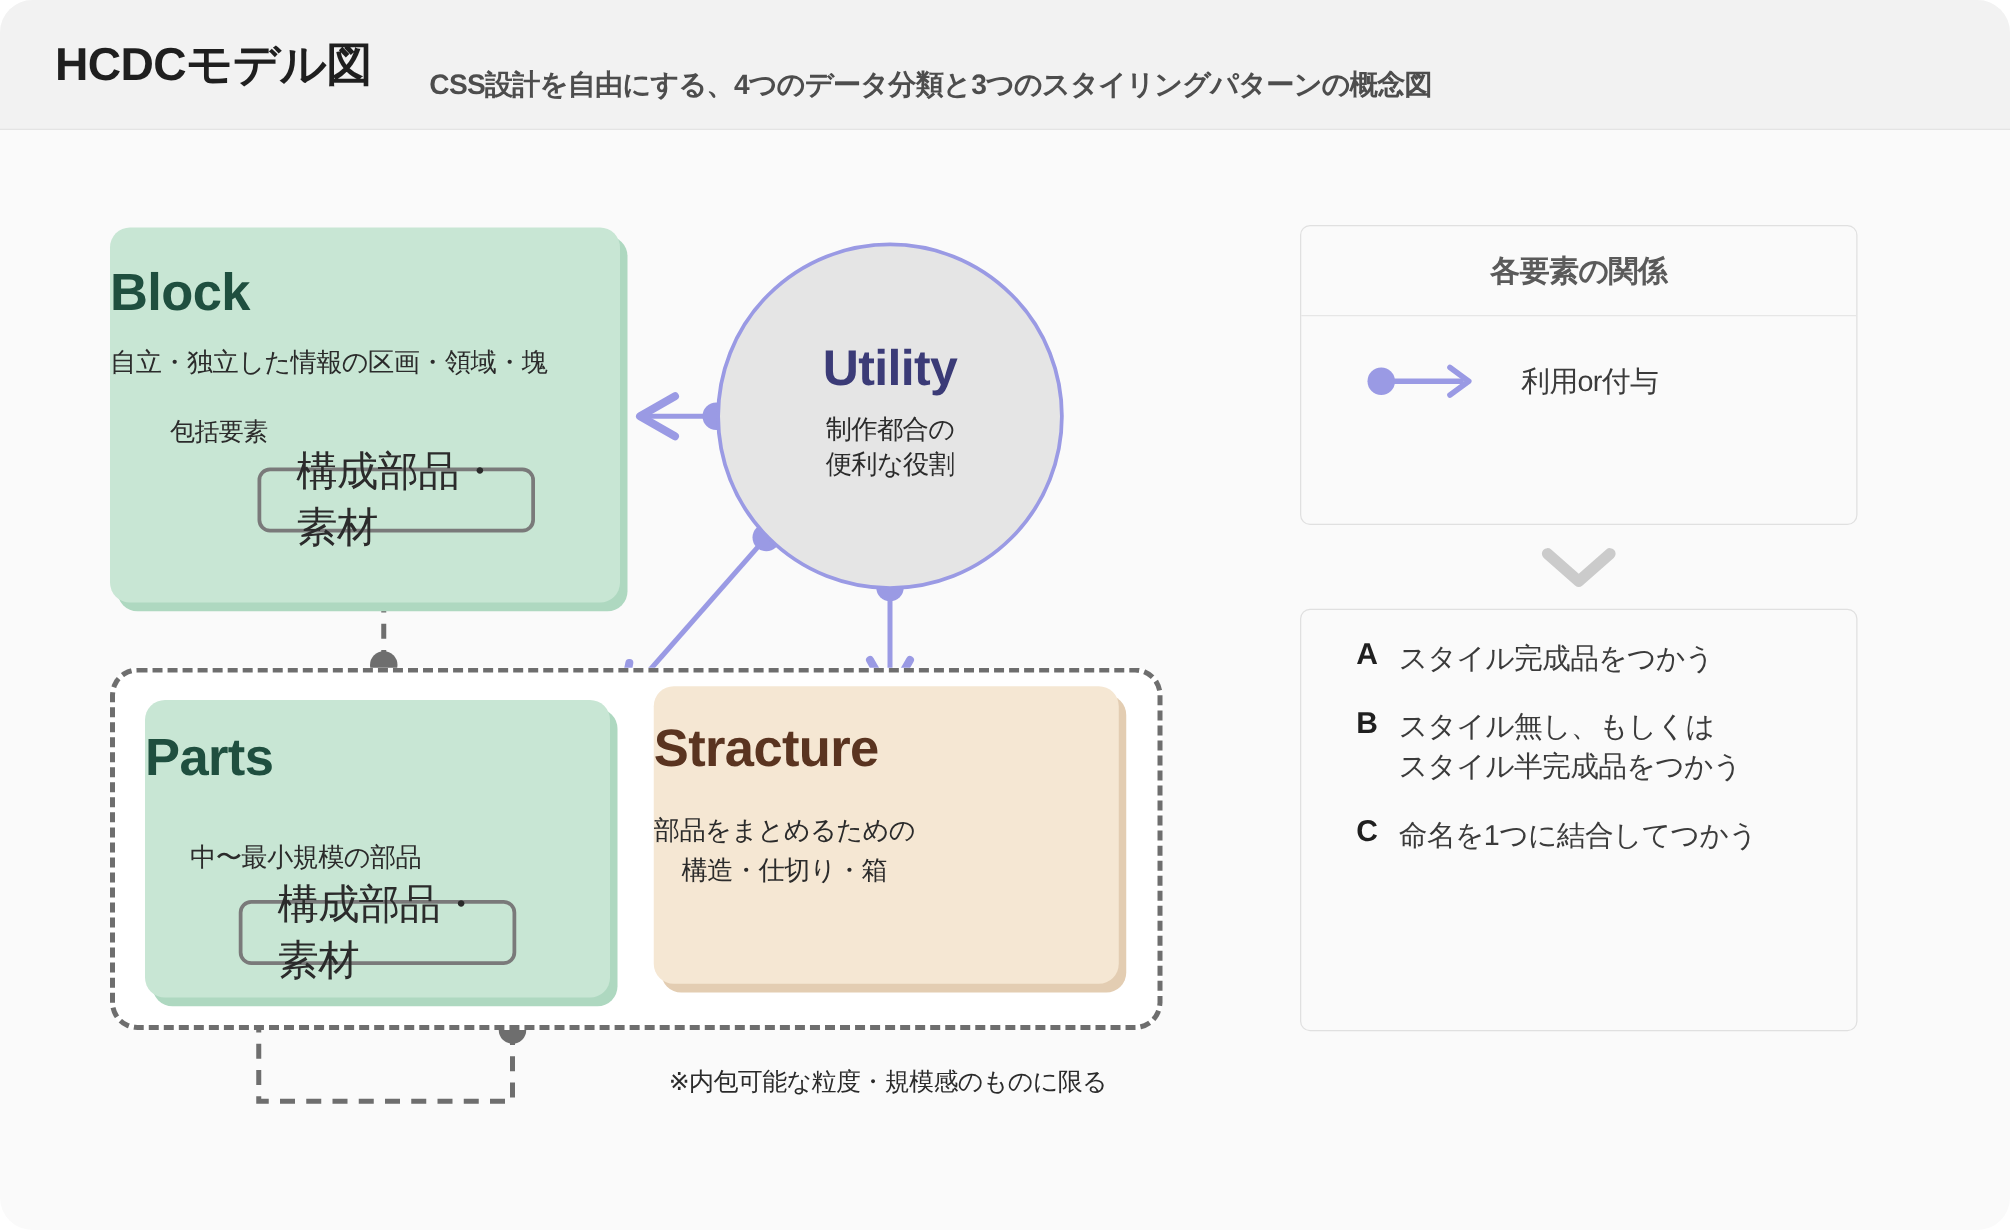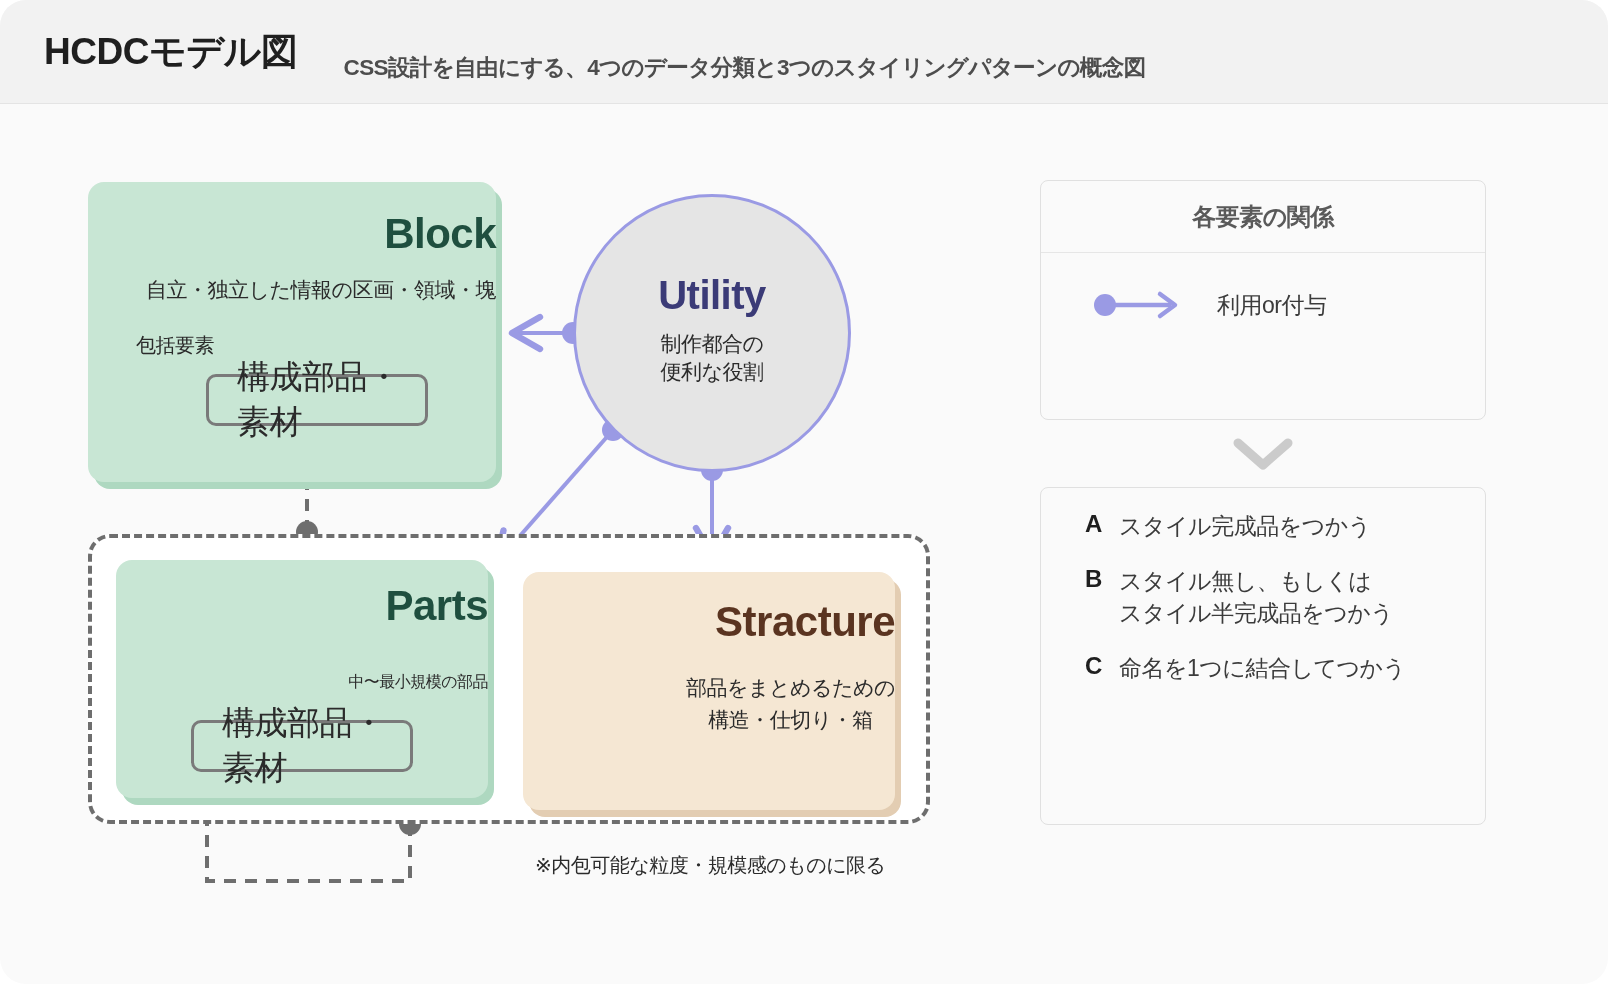--- a/index.html
+++ b/index.html
@@ -60,21 +60,21 @@
     width: 1010px; height: 880px;
     pointer-events: none;
   }
 
   
   .card {
     position: absolute;
     border-radius: 16px;
     display: flex;
     flex-direction: column;
-    align-items: flex-end;
+    align-items: flex-start;
   }
   .card-green {
     background: #c8e6d4;
     box-shadow: 6px 7px 0 0 #aed8c0;
   }
   .card-beige {
     background: #f5e7d3;
     box-shadow: 6px 7px 0 0 #e3cdb2;
   }
   .card-title {
@@ -154,24 +154,24 @@
     border: 4px dashed #6e6e6e;
     border-radius: 22px;
     background: #ffffff;
   }
 
   #parts-card {
     left: 116px; top: 456px;
     width: 372px; height: 238px; gap: 28px;
   }
   #parts-card .card-title { font-size: 42px; margin-top: 22px; }
-  #parts-card .card-desc { font-size: 16px; margin-top: 14px; }
+  #parts-card .card-desc { font-size: 21px; margin-top: 14px; margin-left: 36px; }
 
   #stracture-card {
-    left: 523px; top: 468px;
+    left: 523px; top: 445px;
     width: 372px; height: 238px;
   }
   #stracture-card .card-title { font-size: 42px; margin-top: 26px; }
   #stracture-card .card-desc { font-size: 21px; margin-top: 26px; line-height: 1.5; }
 
   .footnote {
     position: absolute;
     left: 535px; top: 748px;
     font-size: 20px;
     color: #2b2b2b;

